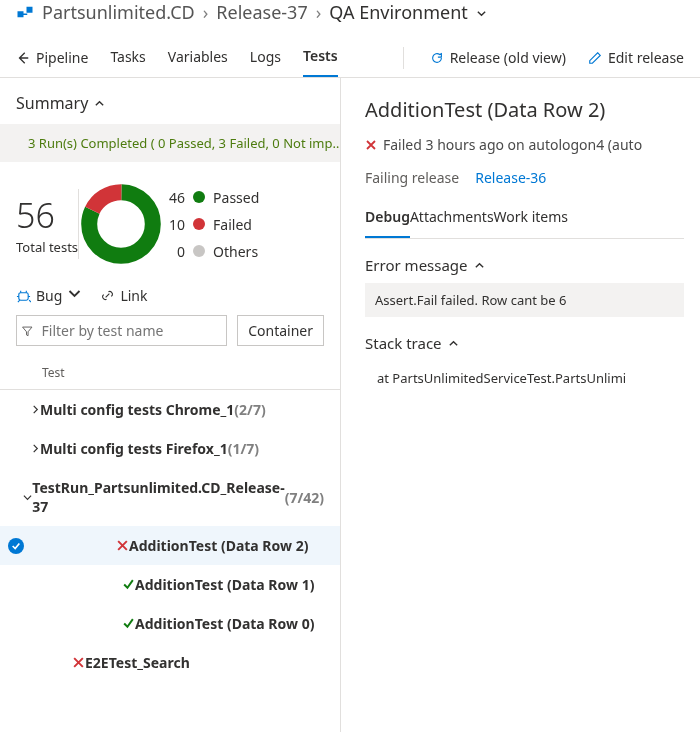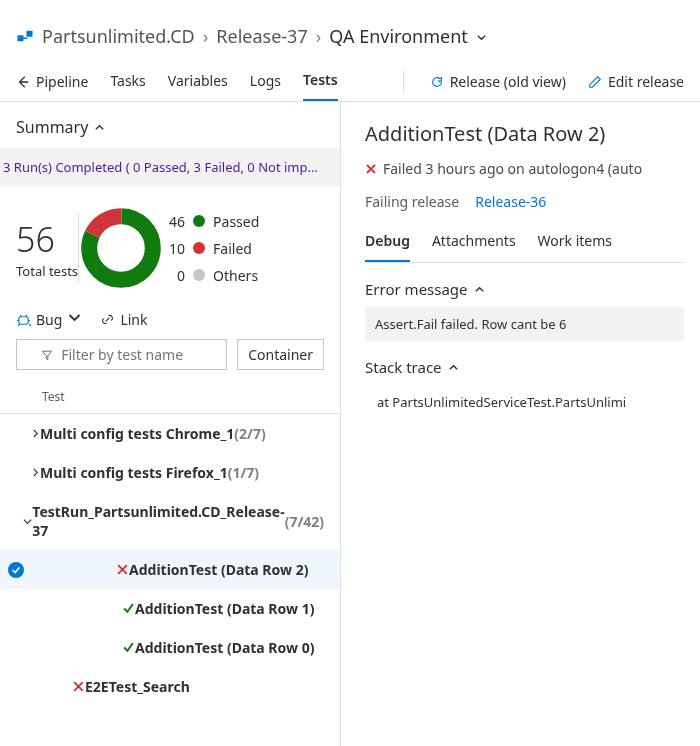--- a/index.html
+++ b/index.html
@@ -1,20 +1,20 @@
 <!DOCTYPE html>
 <html><head>
 <meta charset="utf-8">
 <style>
   * { box-sizing: border-box; margin: 0; padding: 0; }
   body { font-family: "Segoe UI", -apple-system, system-ui, sans-serif; font-size: 14px; color: #323130; background: #fff; width: 700px; height: 746px; overflow: hidden; }
   a { color: #0078d4; text-decoration: none; }
 
   
-  .crumb { display: flex; align-items: center; gap: 8px; padding: 24px 16px 8px; font-size: 18px; }
+  .crumb { display: flex; align-items: center; gap: 8px; padding: 0 16px 8px; font-size: 18px; }
   .crumb .sep { color: #808080; }
   .crumb .item { color: #555; }
   .crumb .item.current { color: #323130; }
   .devops-icon { width: 18px; height: 18px; }
 
   
   .tabrow { display: flex; align-items: center; gap: 22px; padding: 6px 16px 0; border-bottom: 1px solid #e1dfdd; }
   .tabrow .back { display: flex; align-items: center; gap: 6px; color: #323130; cursor: pointer; padding: 8px 0; }
   .tabrow .tab { padding: 8px 0 10px; cursor: pointer; color: #323130; }
   .tabrow .tab.active { font-weight: 600; border-bottom: 2px solid #0078d4; }
@@ -25,40 +25,40 @@
 
   
   .split { display: flex; height: calc(746px - 92px); }
   .left { width: 341px; border-right: 1px solid #e1dfdd; display: flex; flex-direction: column; }
   .right { flex: 1; padding: 18px 16px 0 24px; overflow: hidden; }
 
   
   .section-title { display: flex; align-items: center; gap: 6px; font-size: 16px; padding: 14px 16px 10px; }
   .chev { display: inline-block; }
   .chev svg { width: 11px; height: 11px; }
-  .runs-bar { background: #f3f2f1; padding: 10px 3px; font-size: 13px; color: #4c1d95; white-space: nowrap; overflow: hidden; }
+  .runs-bar { background: #f3f2f1; padding: 10px 28px; font-size: 13px; color: #4d7c0f; white-space: nowrap; overflow: hidden; }
 
   .stats { display: flex; align-items: center; padding: 20px 16px 14px; }
   .total-block { text-align: left; }
   .total-num { font-size: 34px; font-weight: 300; }
   .total-label { font-size: 13px; color: #323130; }
   .vline { width: 1px; height: 70px; background: #e1dfdd; }
   .donut { width: 84px; height: 84px; }
   .legend { display: flex; flex-direction: column; gap: 8px; font-size: 14px; }
   .legend .row { display: flex; align-items: center; gap: 8px; }
   .legend .num { width: 22px; text-align: right; }
   .dot { width: 12px; height: 12px; border-radius: 50%; }
   .green { background: #107c10; } .red { background: #d13438; } .grey { background: #c8c6c4; }
 
   .toolbar { display: flex; align-items: center; gap: 18px; padding: 6px 16px 10px; }
   .toolbar .tool { display: flex; align-items: center; gap: 5px; cursor: pointer; }
   .toolbar svg { width: 15px; height: 15px; }
 
   .filters { display: flex; gap: 10px; padding: 0 16px 10px; }
-  .filter-input { flex: 1; display: flex; align-items: center; border: 1px solid #c8c6c4; padding: 5px 24px; gap: 8px; }
+  .filter-input { flex: 1; display: flex; align-items: center; border: 1px solid #c8c6c4; padding: 5px 4px; gap: 8px; }
   .filter-input input { border: none; outline: none; font-size: 14px; width: 100%; font-family: inherit; }
   .filter-input svg { width: 14px; height: 14px; }
   .container-dd { border: 1px solid #c8c6c4; padding: 5px 10px; cursor: pointer; }
 
   .col-header { padding: 8px 16px 8px 42px; font-size: 12px; color: #605e5c; border-bottom: 1px solid #e1dfdd; }
 
   .tree { overflow-y: auto; flex: 1; }
   .tree-row { display: flex; align-items: center; padding: 10px 16px; gap: 0; cursor: pointer; font-weight: bold; }
   .tree-row.selected { background: #eff6fc; }
   .tree-row .ind { display: inline-block; }
@@ -67,21 +67,21 @@
   .tree-row .caret svg { width: 9px; height: 9px; }
   .sel-circle { width:16px; height:16px; border-radius:50%; background:#0078d4; display:flex; align-items:center; justify-content:center; margin-left:-8px; }
   .sel-circle svg { width:10px; height:10px; }
   .status-ic { width: 13px; height: 13px; }
 
   
   .detail-title { font-size: 20px; margin-bottom: 12px; }
   .fail-line { display: flex; align-items: center; gap: 6px; color: #4a4a4a; font-size: 14px; margin-bottom: 14px; white-space: nowrap; overflow: hidden; }
   .failing { color: #605e5c; font-size: 14px; display: flex; gap: 16px; margin-bottom: 12px; }
   .failing a { color: #0078d4; }
-  .sub-tabs { display: flex; gap: 22px; border-bottom: 1px solid #e1dfdd; }
+  .sub-tabs { display: flex; border-bottom: 1px solid #e1dfdd; }
   .sub-tabs .st { padding: 8px 0 10px; cursor: pointer; }
   .sub-tabs .st.active { font-weight: 600; border-bottom: 2px solid #0078d4; }
   .collapse-head { display: flex; align-items: center; gap: 6px; font-size: 15px; padding: 16px 0 8px; }
   .errbox { background: #f3f2f1; padding: 8px 10px; font-size: 13px; }
   .stack-line { font-size: 13px; color: #323130; padding: 8px 0 0 12px; white-space: nowrap; overflow: hidden; }
 </style>
 </head>
 <body>
 
 <div class="crumb">

